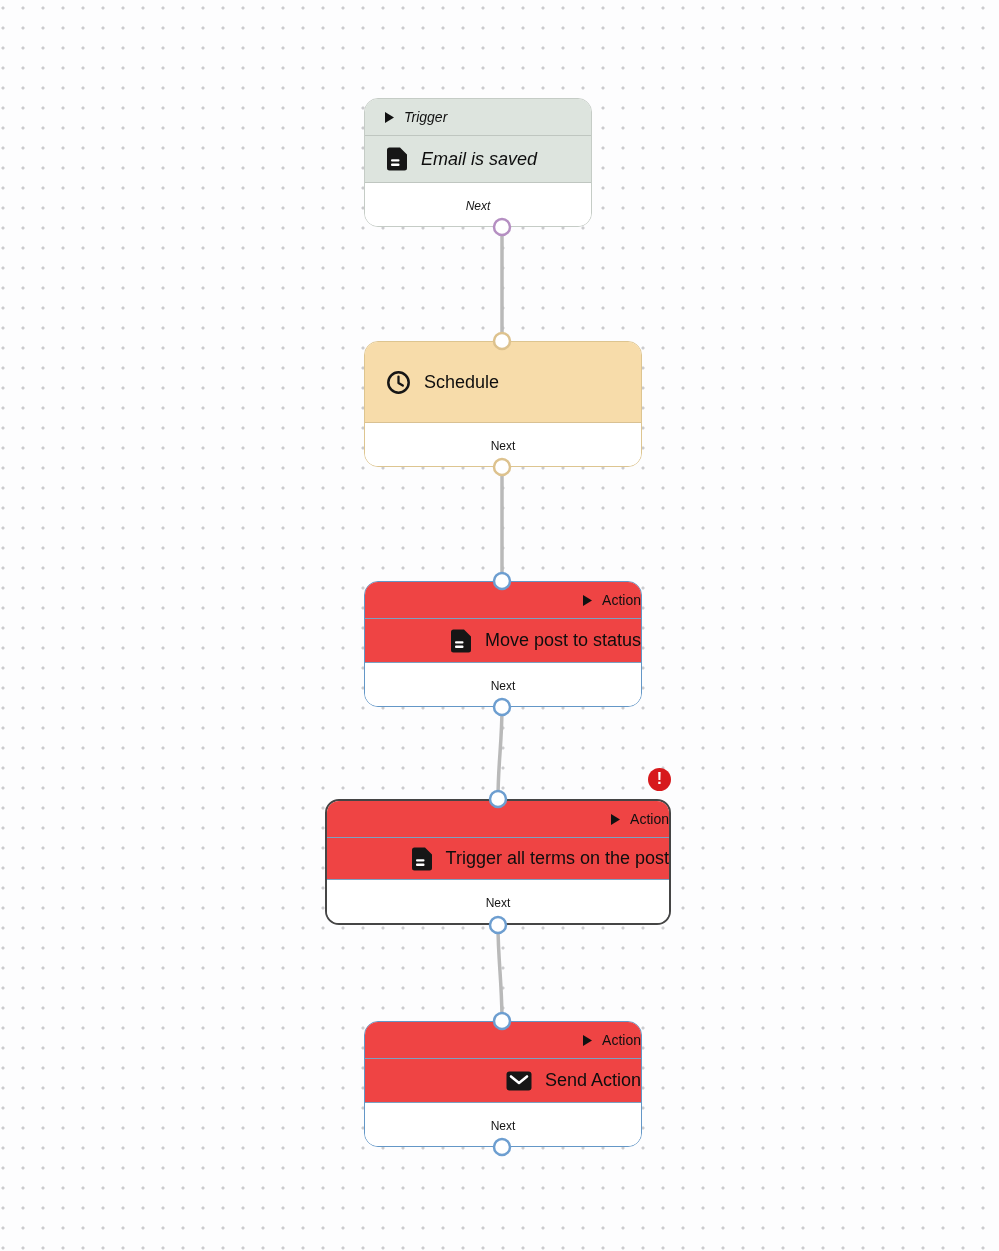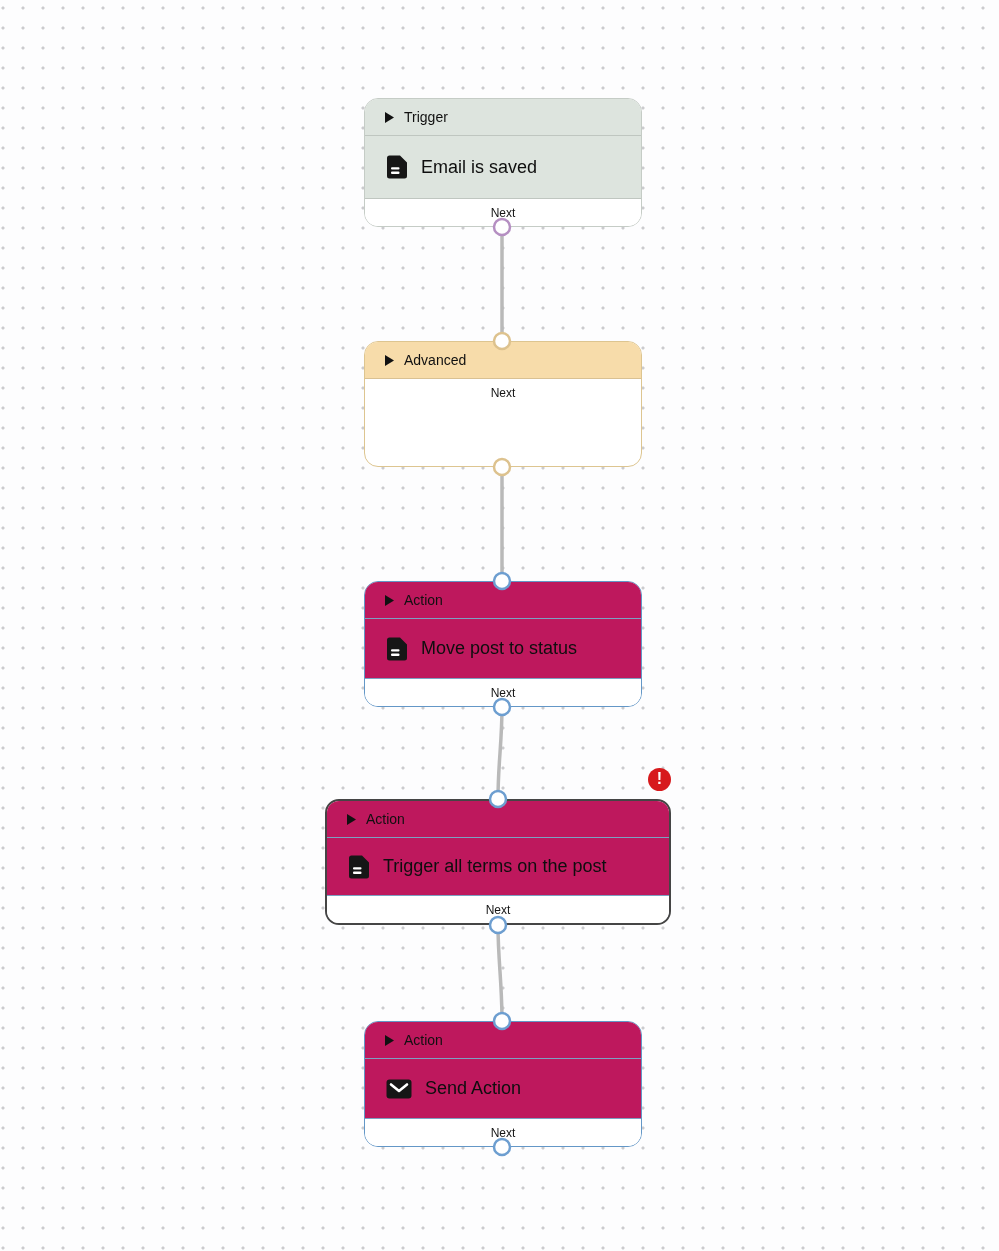--- a/index.html
+++ b/index.html
@@ -21,38 +21,38 @@
     position:absolute;
     z-index:2;
     border-radius:14px;
     overflow:hidden;
     border:1.5px solid transparent;
     background:#ffffff;
     box-sizing:border-box;
     display:flex;
     flex-direction:column;
   }
-  .node-1{left:364px;top:98px;width:278px;height:129px;}
+  .node-1{left:364px;top:98px;width:228px;height:129px;font-style:italic;}
   .node-2{left:364px;top:341px;width:278px;height:126px;}
   .node-3{left:364px;top:581px;width:278px;height:126px;}
   .node-4{left:325px;top:799px;width:346px;height:126px;}
   .node-5{left:364px;top:1021px;width:278px;height:126px;}
 
   .v-trigger{border-color:#c5ccc6;}
   .v-trigger .node-header,.v-trigger .node-body{background:#dde4de;}
   .v-trigger .node-header{border-bottom:1.5px solid #bfc6c0;}
   .v-trigger .node-body{border-bottom:1.5px solid #bfc6c0;}
 
   .v-advanced{border-color:#ddc590;}
   .v-advanced .node-header,.v-advanced .node-body{background:#f7dcaa;}
   .v-advanced .node-header{border-bottom:1.5px solid #d9c193;}
   .v-advanced .node-body{border-bottom:1.5px solid #d9c193;}
 
   .v-action{border-color:#6397c7;}
-  .v-action .node-header,.v-action .node-body{background:#be185d;}
+  .v-action .node-header,.v-action .node-body{background:#ef4444;justify-content:flex-end;}
   .v-action .node-header{border-bottom:1.5px solid #7ba1c2;}
   .v-action .node-body{border-bottom:1.5px solid #7ba1c2;}
 
   .selected{border:2px solid #454545;}
 
   .node-header{
     height:37px;flex:0 0 37px;
     display:flex;align-items:center;
     padding-left:20px;gap:10px;
     font-size:14px;color:#101010;
@@ -61,22 +61,22 @@
   .node-body{
     flex:1 1 auto;
     display:flex;align-items:center;
     padding-left:21px;gap:13px;
     font-size:18px;color:#0e0e0e;
     box-sizing:border-box;
   }
   .node-footer{
     flex:0 0 27px;
     background:#ffffff;
-    display:flex;align-items:center;justify-content:center;
-    font-size:12px;font-weight:500;color:#141414;
+    display:flex;justify-content:center;
+    font-size:12px;font-weight:500;color:#141414;margin-top:16px;
   }
   .icon-box{display:flex;align-items:center;justify-content:center;}
 
   .error-badge{
     position:absolute;z-index:4;
     left:648px;top:768px;width:23px;height:23px;
     border-radius:50%;
     background:#d7191c;
     color:#ffffff;
     font-size:16px;font-weight:700;
@@ -113,27 +113,28 @@
         </svg>
       </span>
       <span>Email is saved</span>
     </div>
     <div class="node-footer">
       <span>Next</span>
     </div>
   </div>
 
   <div class="node node-2 v-advanced">
-    <div class="node-header">
-      <span class="icon-box">
-        <svg width="9" height="11" viewBox="0 0 9 11">
-            <polygon points="0,0 9,5.5 0,11" fill="#111"></polygon>
-          </svg>
-      </span>
-      <span>Advanced</span>
+    <div class="node-body">
+      <span class="icon-box">
+        <svg width="25" height="25" viewBox="0 0 25 25">
+          <circle cx="12.5" cy="12.5" r="10.2" fill="none" stroke="#161616" stroke-width="2.5"></circle>
+          <polyline points="12.5,6.6 12.5,13 16.8,15.6" fill="none" stroke="#161616" stroke-width="2.3" stroke-linecap="round" stroke-linejoin="round"></polyline>
+        </svg>
+      </span>
+      <span>Schedule</span>
     </div>
     <div class="node-footer">
       <span>Next</span>
     </div>
   </div>
 
   <div class="node node-3 v-action">
     <div class="node-header">
       <span class="icon-box">
         <svg width="9" height="11" viewBox="0 0 9 11">

